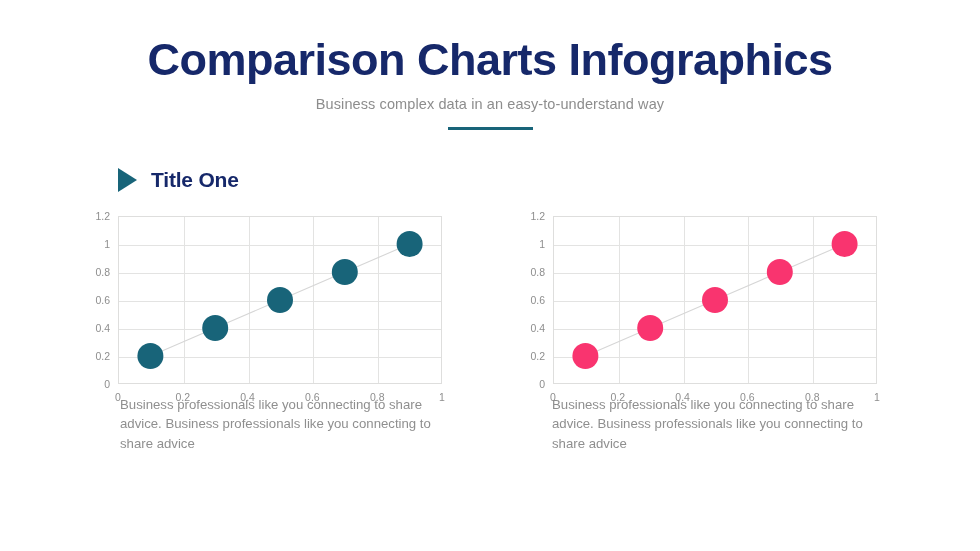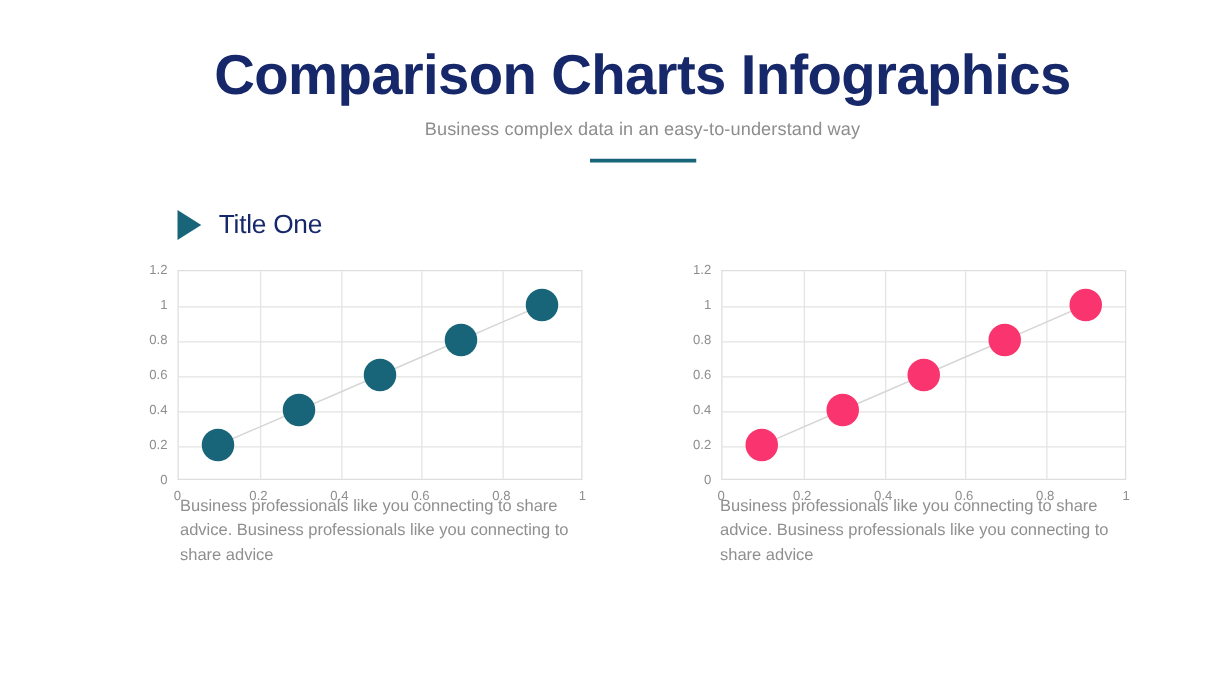--- a/index.html
+++ b/index.html
@@ -10,21 +10,20 @@
     background: #ffffff;
     font-family: "Liberation Sans", sans-serif;
     overflow: hidden;
   }
 
   #slide {
     position: relative;
     width: 868px;
     height: 551px;
     background: #ffffff;
-    margin-left: 24px;
   }
 
   
   .header {
     position: absolute;
     top: 36px;
     left: 0;
     width: 980px;
     text-align: center;
   }
@@ -85,21 +84,21 @@
   .tri {
     width: 0; height: 0;
     border-top: 12px solid transparent;
     border-bottom: 12px solid transparent;
     border-left: 19px solid #186479;
     flex: 0 0 auto;
   }
 
   .panel-title {
     font-size: 21px;
-    font-weight: normal;
+    font-weight: bold;
     color: #16286a;
     letter-spacing: -0.2px;
     white-space: nowrap;
   }
 
   
   .chart-block {
     position: relative;
     margin-top: 19px;
     height: 195px;

